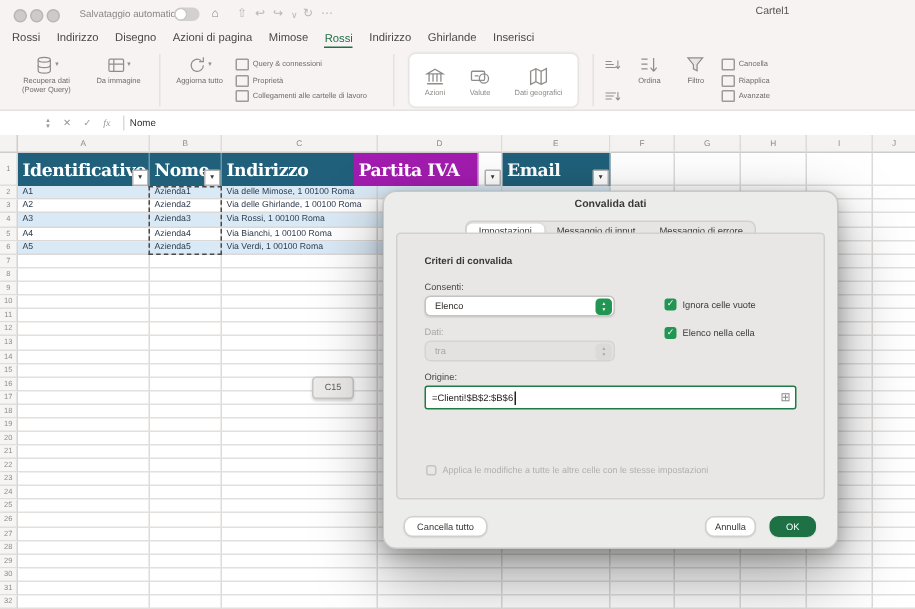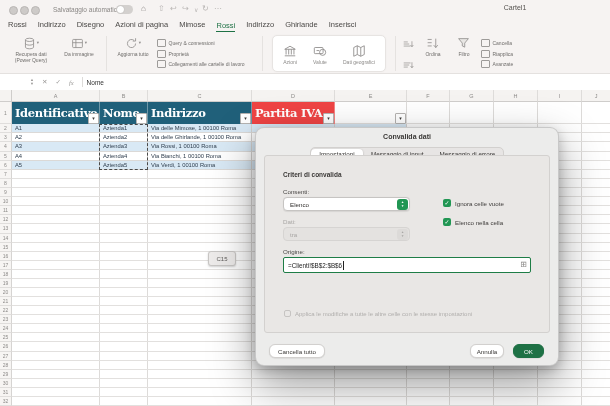--- a/index.html
+++ b/index.html
@@ -345,22 +345,23 @@
     <div class="rowhdr" style="top: 279.692px; height: 9.0769px;">29</div>
     <div class="rowhdr" style="top: 288.769px; height: 9.0769px;">30</div>
     <div class="rowhdr" style="top: 297.846px; height: 9.0769px;">31</div>
     <div class="rowhdr" style="top: 306.923px; height: 9.0769px;">32</div>
     <div class="thead-cell" style="left: 12px; width: 88px; background: rgb(32, 96, 122);">Identificativo</div>
     <div class="filterbtn" style="left: 88px; top: 23px;">▾</div>
     <div class="thead-cell" style="left: 100px; width: 48px; background: rgb(32, 96, 122);">Nome</div>
     <div class="filterbtn" style="left: 136px; top: 23px;">▾</div>
     <div class="thead-cell" style="left: 148px; width: 104px; background: rgb(32, 96, 122);">Indirizzo</div>
     <div class="filterbtn" style="left: 240px; top: 23px;">▾</div>
-    <div class="thead-cell" style="left: 252px; width: 83px; background: #ef4444;">Partita IVA</div>
+    <div class="thead-cell" style="left: 236px; width: 83px; background: #a21caf;">Partita IVA</div>
     <div class="filterbtn" style="left: 323px; top: 23px;">▾</div>
+    <div class="thead-cell" style="left: 335px; width: 72px; background: rgb(32, 96, 122);">Email</div>
     <div class="filterbtn" style="left: 395px; top: 23px;">▾</div>
     <div class="trow-cell" style="left: 12px; width: 88px; top: 34px; height: 9.2px; background: rgb(217, 233, 245);">A1</div>
     <div class="trow-cell" style="left: 100px; width: 48px; top: 34px; height: 9.2px; background: rgb(217, 233, 245);">Azienda1</div>
     <div class="trow-cell" style="left: 148px; width: 104px; top: 34px; height: 9.2px; background: rgb(217, 233, 245);">Via delle Mimose, 1 00100 Roma</div>
     <div class="trow-cell" style="left: 252px; width: 83px; top: 34px; height: 9.2px; background: rgb(217, 233, 245);"></div>
     <div class="trow-cell" style="left: 335px; width: 72px; top: 34px; height: 9.2px; background: rgb(217, 233, 245);"></div>
     <div class="trow-cell" style="left: 12px; width: 88px; top: 43.2px; height: 9.2px; background: rgb(255, 255, 255);">A2</div>
     <div class="trow-cell" style="left: 100px; width: 48px; top: 43.2px; height: 9.2px; background: rgb(255, 255, 255);">Azienda2</div>
     <div class="trow-cell" style="left: 148px; width: 104px; top: 43.2px; height: 9.2px; background: rgb(255, 255, 255);">Via delle Ghirlande, 1 00100 Roma</div>
     <div class="trow-cell" style="left: 252px; width: 83px; top: 43.2px; height: 9.2px; background: rgb(255, 255, 255);"></div>

